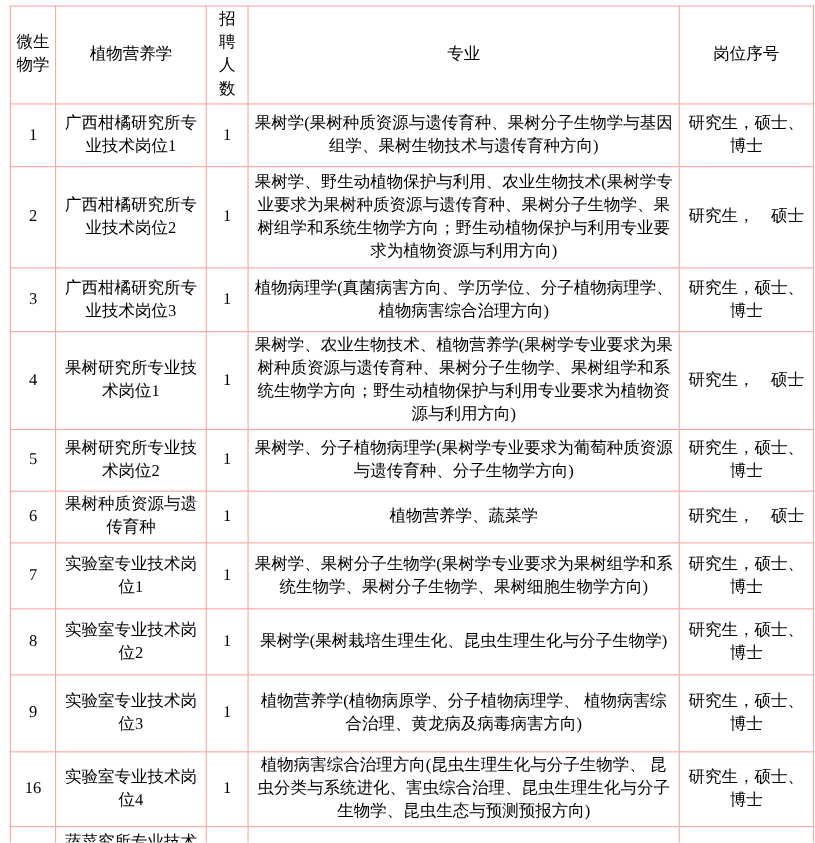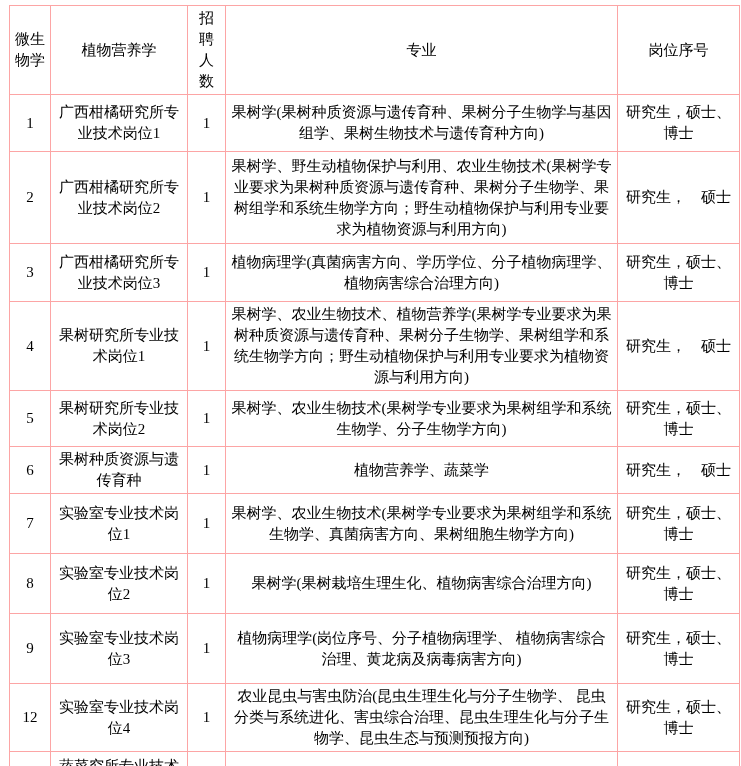--- a/index.html
+++ b/index.html
@@ -93,61 +93,61 @@
     <td>果树研究所专业技术岗位1</td>
     <td>1</td>
     <td>果树学、农业生物技术、植物营养学(果树学专业要求为果树种质资源与遗传育种、果树分子生物学、果树组学和系统生物学方向；野生动植物保护与利用专业要求为植物资源与利用方向)</td>
     <td>研究生，　硕士</td>
   </tr>
 
   <tr>
     <td>5</td>
     <td>果树研究所专业技术岗位2</td>
     <td>1</td>
-    <td>果树学、农业生物技术(果树学专业要求为果树组学和系统生物学、分子生物学方向)</td>
+    <td>果树学、分子植物病理学(果树学专业要求为葡萄种质资源与遗传育种、分子生物学方向)</td>
     <td>研究生，硕士、博士</td>
   </tr>
 
   <tr>
     <td>6</td>
     <td>果树种质资源与遗传育种</td>
     <td>1</td>
     <td>植物营养学、蔬菜学</td>
     <td>研究生，　硕士</td>
   </tr>
 
   <tr>
     <td>7</td>
     <td>实验室专业技术岗位1</td>
     <td>1</td>
-    <td>果树学、农业生物技术(果树学专业要求为果树组学和系统生物学、真菌病害方向、果树细胞生物学方向)</td>
+    <td>果树学、果树分子生物学(果树学专业要求为果树组学和系统生物学、果树分子生物学、果树细胞生物学方向)</td>
     <td>研究生，硕士、博士</td>
   </tr>
 
   <tr>
     <td>8</td>
     <td>实验室专业技术岗位2</td>
     <td>1</td>
-    <td>果树学(果树栽培生理生化、植物病害综合治理方向)</td>
+    <td>果树学(果树栽培生理生化、昆虫生理生化与分子生物学)</td>
     <td>研究生，硕士、博士</td>
   </tr>
 
   <tr>
     <td>9</td>
     <td>实验室专业技术岗位3</td>
     <td>1</td>
-    <td>植物病理学(岗位序号、分子植物病理学、 植物病害综合治理、黄龙病及病毒病害方向)</td>
+    <td>植物营养学(植物病原学、分子植物病理学、 植物病害综合治理、黄龙病及病毒病害方向)</td>
     <td>研究生，硕士、博士</td>
   </tr>
 
   <tr>
-    <td>12</td>
+    <td>16</td>
     <td>实验室专业技术岗位4</td>
     <td>1</td>
-    <td>农业昆虫与害虫防治(昆虫生理生化与分子生物学、 昆虫分类与系统进化、害虫综合治理、昆虫生理生化与分子生物学、昆虫生态与预测预报方向)</td>
+    <td>植物病害综合治理方向(昆虫生理生化与分子生物学、 昆虫分类与系统进化、害虫综合治理、昆虫生理生化与分子生物学、昆虫生态与预测预报方向)</td>
     <td>研究生，硕士、博士</td>
   </tr>
 
   <tr>
     <td>11</td>
     <td>蔬菜究所专业技术岗位</td>
     <td>1</td>
     <td>蔬菜学，作物遗传育种，农业生物技术（育种方向）</td>
     <td>研究生，　硕士</td>
   </tr>

